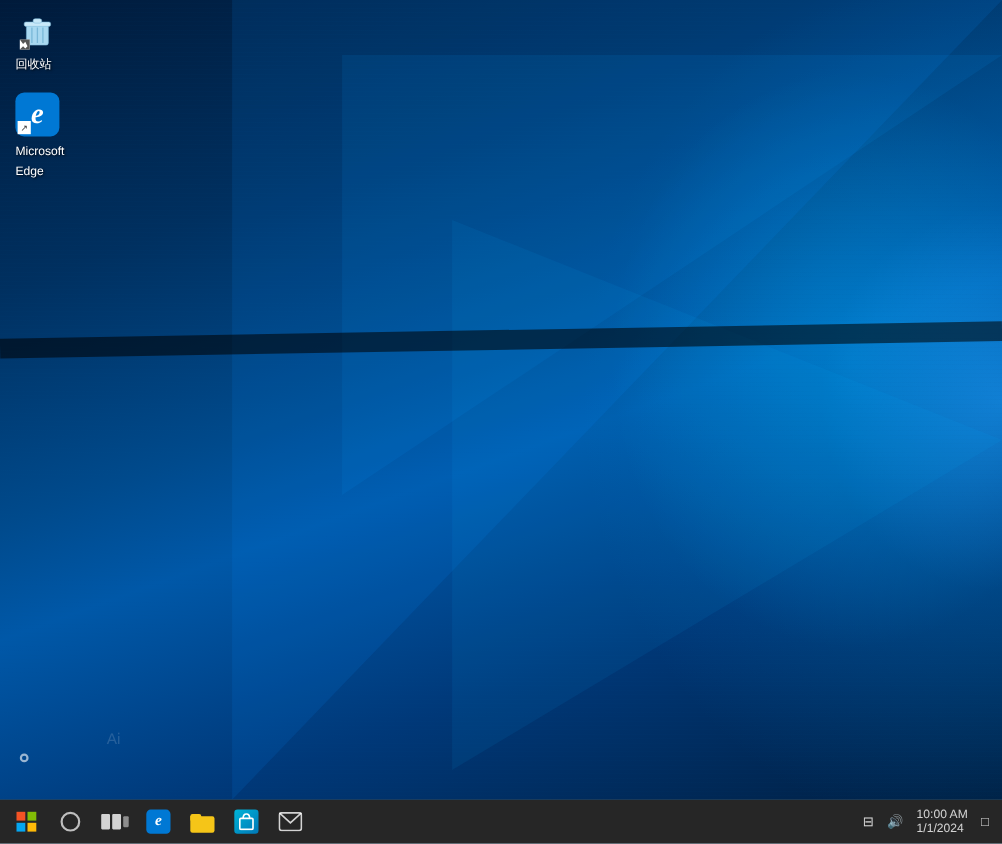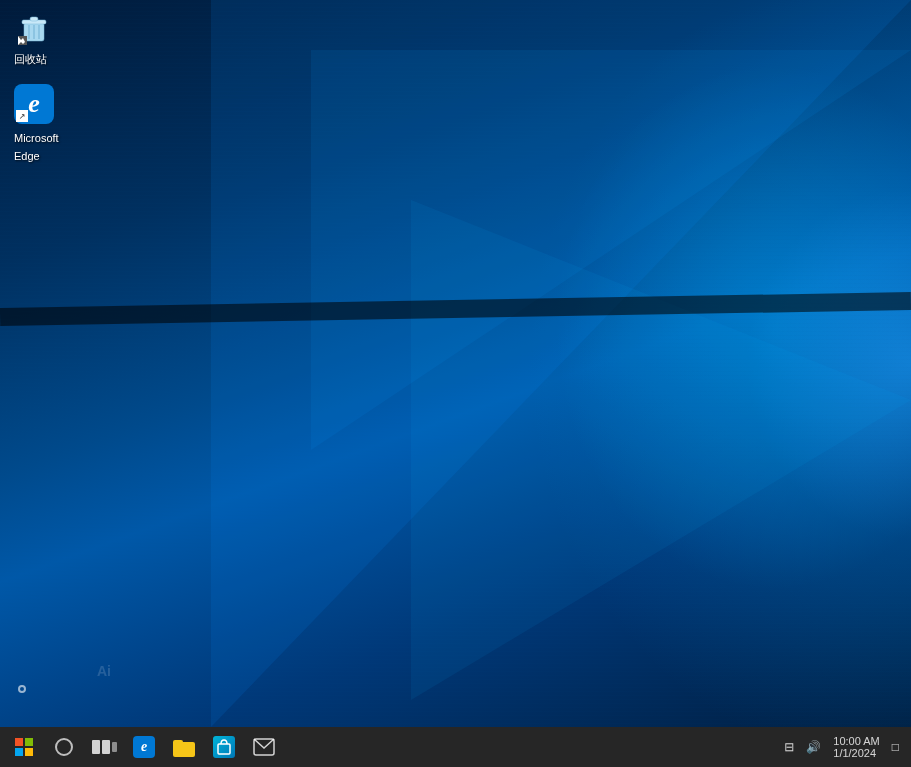--- a/index.html
+++ b/index.html
@@ -278,21 +278,21 @@
       border-radius: 50%;
     }
 
     
     .ai-text {
       position: absolute;
       bottom: 48px;
       left: 97px;
       color: rgba(255,255,255,0.15);
       font-size: 14px;
-      font-weight: bold;
+      font-weight: normal;
     }
   </style>
 </head>
 <body>
 
 <div id="desktop">
   <div class="desktop-bg"></div>
   <div class="desktop-map"></div>
   <div class="light-ray-1"></div>
   <div class="light-ray-2"></div>

